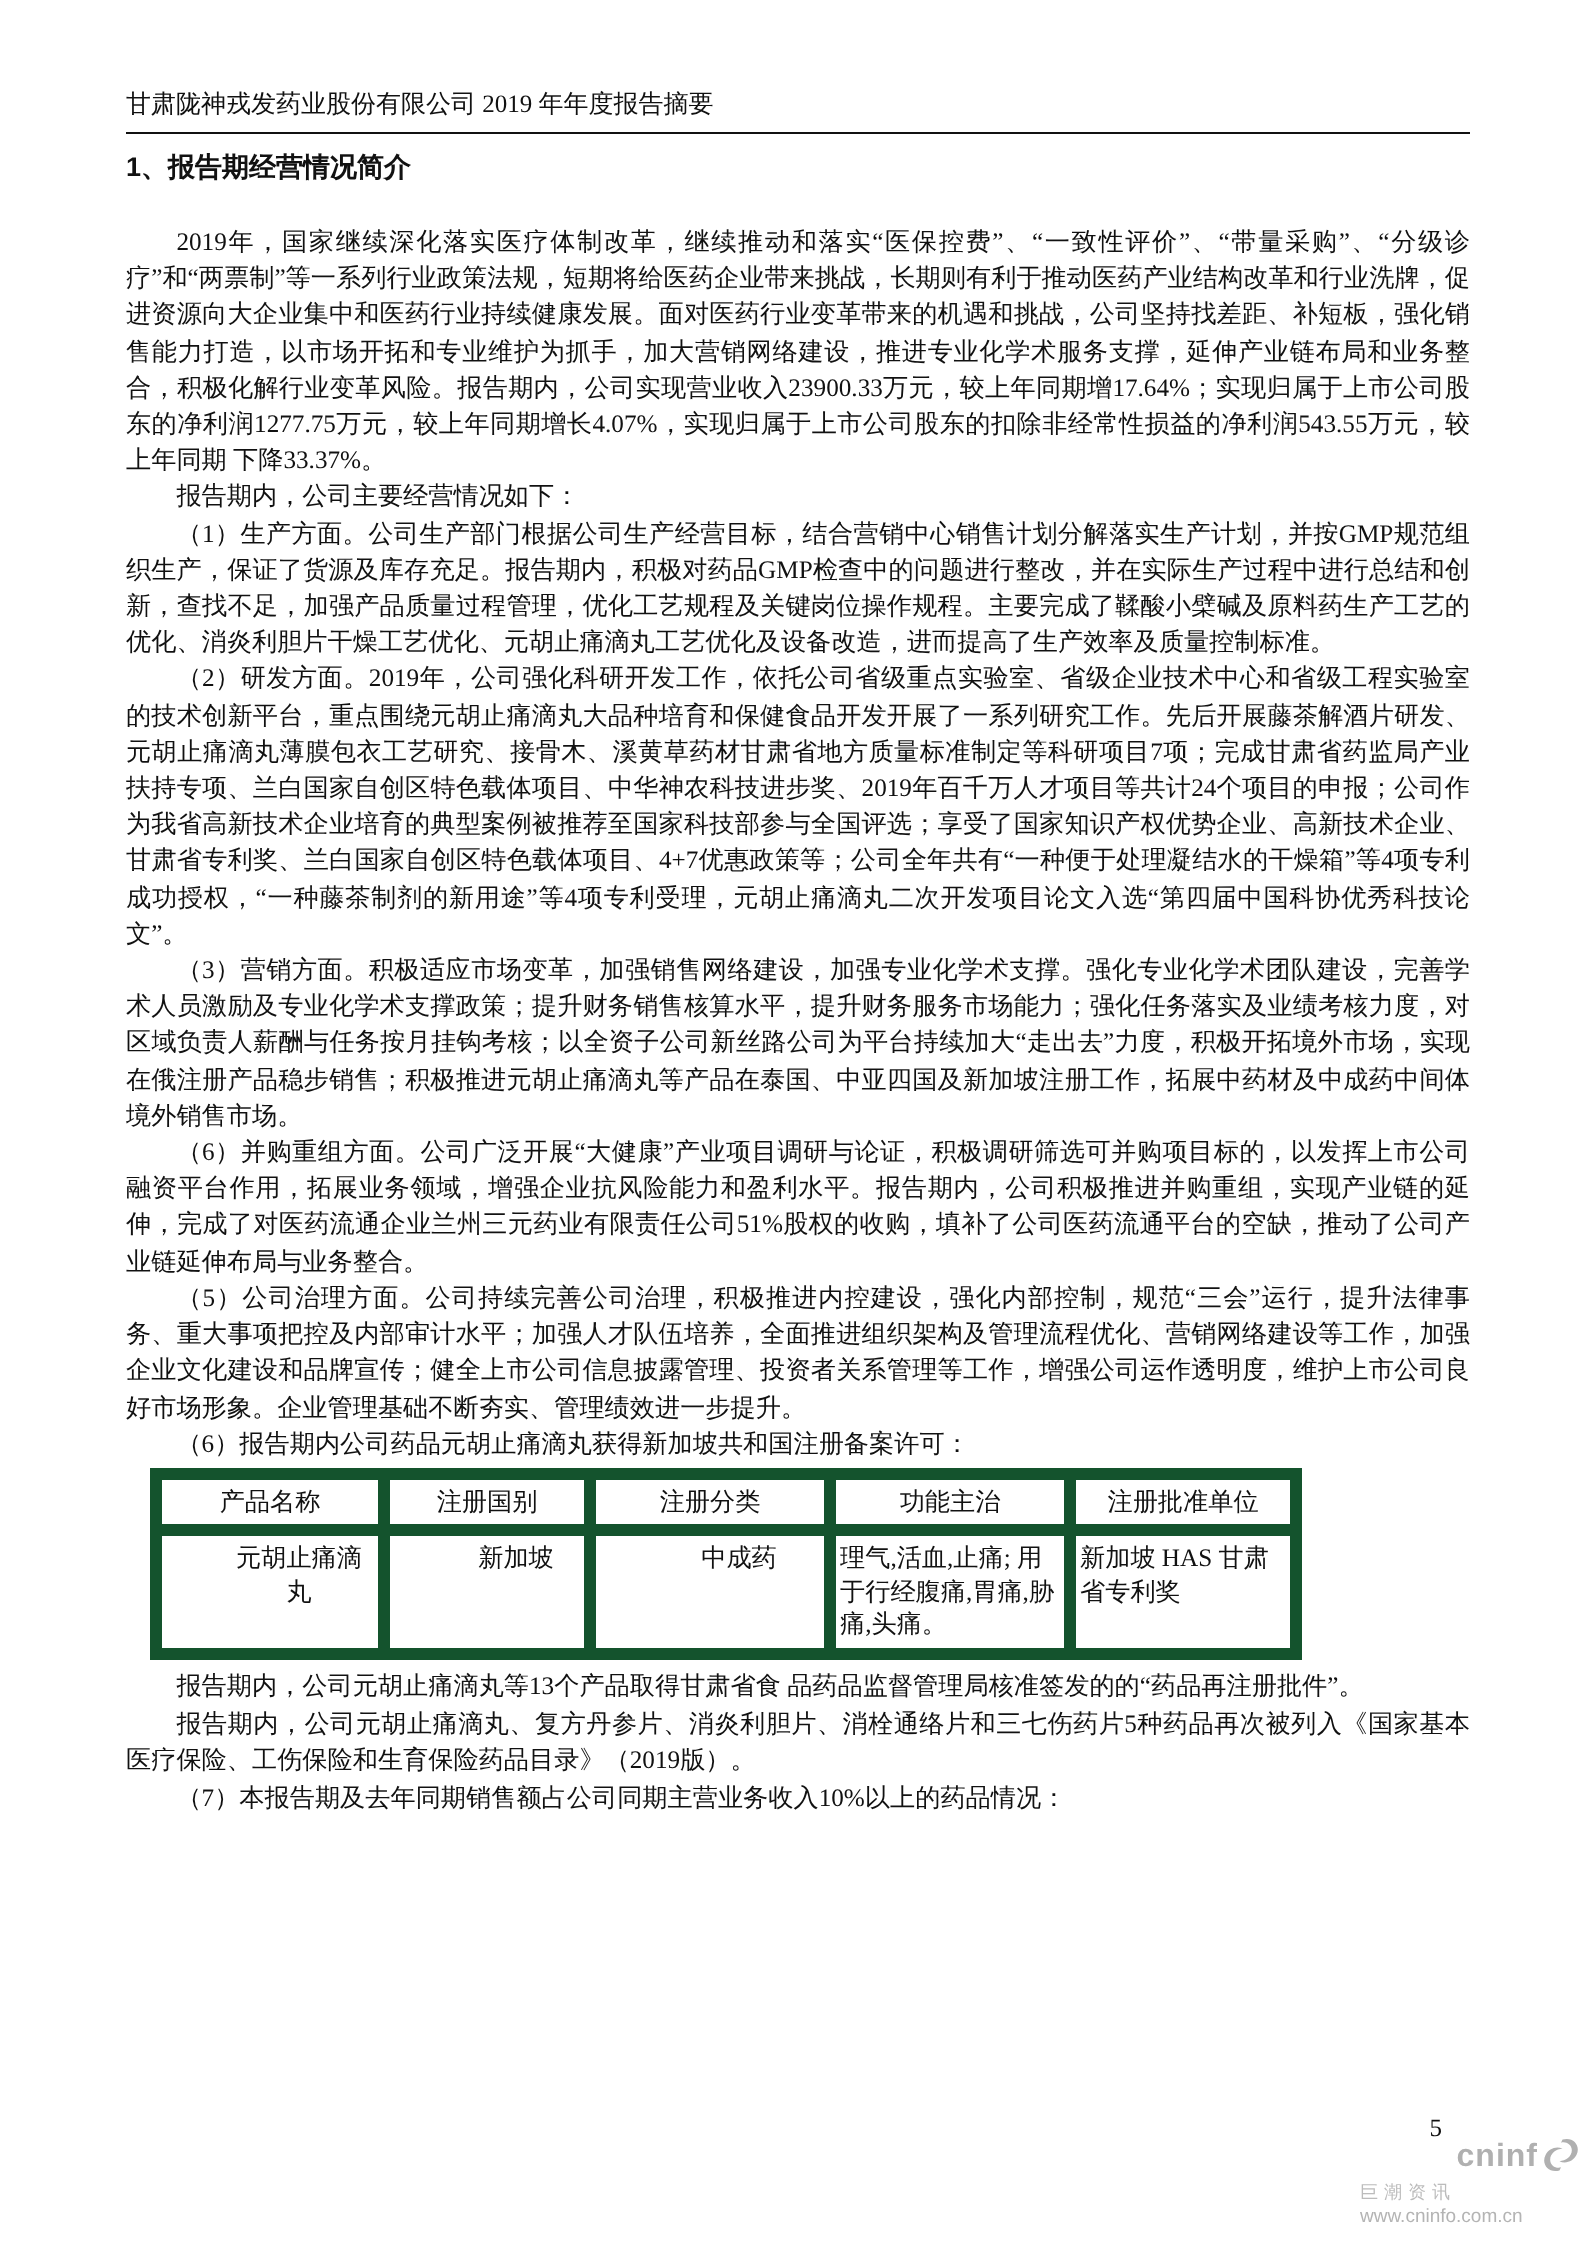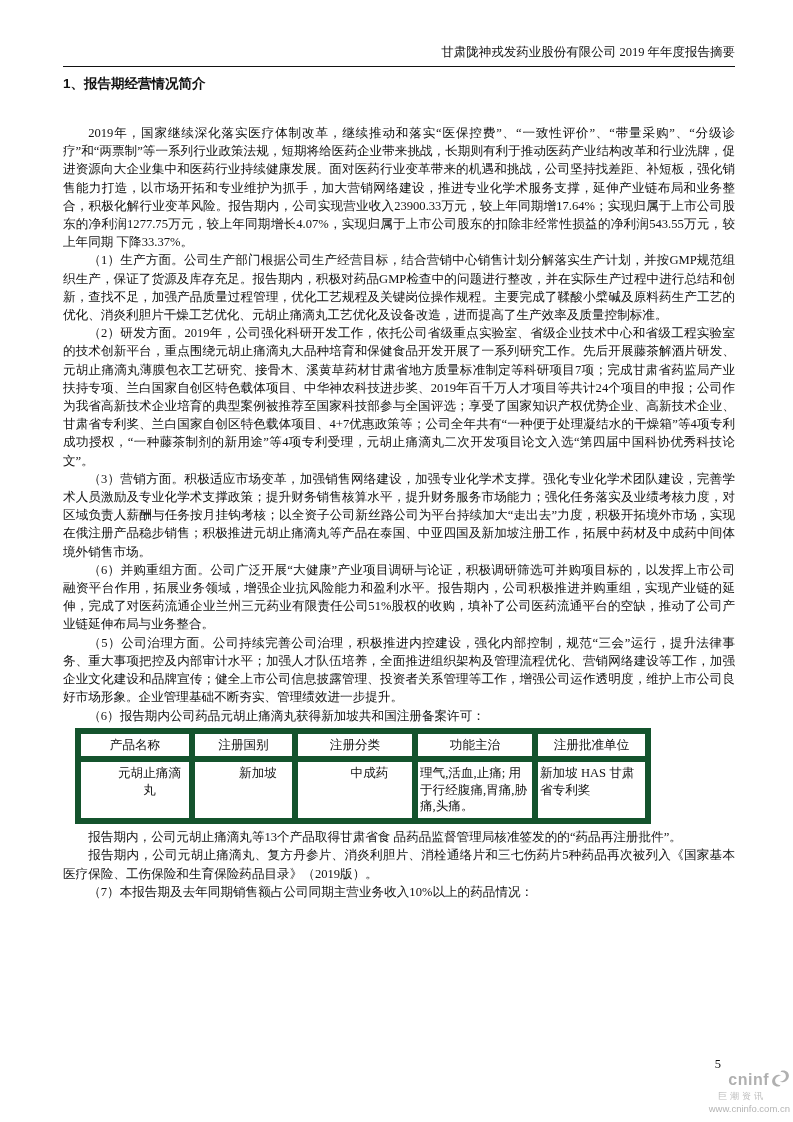--- a/index.html
+++ b/index.html
@@ -9,21 +9,21 @@
     width: 793px;
     height: 1122px;
     margin: 0 auto;
     background: #ffffff;
     overflow: hidden;
     padding: 44px 58px 0 63px;
     font-family: "Liberation Serif", "DejaVu Serif", serif;
     color: #1a1a1a;
   }
   .doc-header {
-    text-align: right;
+    text-align: left;
     font-size: 12.5px;
     line-height: 16px;
     color: #111;
   }
   .header-rule {
     margin-top: 6px;
     border-bottom: 1.6px solid #111;
     height: 0;
   }
   h1.sec-title {
@@ -36,21 +36,21 @@
     letter-spacing: 0.5px;
   }
   h2.sub-title {
     margin-top: 8px;
     font-family: "Liberation Sans", "DejaVu Sans", sans-serif;
     font-size: 13.5px;
     line-height: 17px;
     font-weight: bold;
     color: #111;
   }
-  .body-block { margin-top: 32px; }
+  .body-block { margin-top: 20px; }
   p.body-p {
     font-size: 12.6px;
     line-height: 18.2px;
     text-align: justify;
     text-indent: 2em;
     color: #111;
   }
   p.after-p {
     font-size: 12.6px;
     line-height: 18.6px;
@@ -88,21 +88,20 @@
     right: 72px;
     bottom: 50px;
     font-size: 12.5px;
     color: #111;
   }
   .cninfo-logo {
     position: absolute;
     right: 3px;
     bottom: 9px;
     width: 110px;
-    text-align: right;
     color: #b4b4b4;
     font-family: "Liberation Sans", "DejaVu Sans", sans-serif;
     line-height: 1;
   }
   .logo-top {
     display: flex;
     align-items: center;
     justify-content: flex-end;
     gap: 2px;
   }
@@ -133,20 +132,21 @@
 
   <div class="doc-header">
     <span>甘肃陇神戎发药业股份有限公司 2019 年年度报告摘要</span>
   </div>
   <div class="header-rule"></div>
 
   <h2 class="sub-title">1、报告期经营情况简介</h2>
 
   <div class="body-block">
     <p class="body-p">2019年，国家继续深化落实医疗体制改革，继续推动和落实“医保控费”、“一致性评价”、“带量采购”、“分级诊疗”和“两票制”等一系列行业政策法规，短期将给医药企业带来挑战，长期则有利于推动医药产业结构改革和行业洗牌，促进资源向大企业集中和医药行业持续健康发展。面对医药行业变革带来的机遇和挑战，公司坚持找差距、补短板，强化销售能力打造，以市场开拓和专业维护为抓手，加大营销网络建设，推进专业化学术服务支撑，延伸产业链布局和业务整合，积极化解行业变革风险。报告期内，公司实现营业收入23900.33万元，较上年同期增17.64%；实现归属于上市公司股东的净利润1277.75万元，较上年同期增长4.07%，实现归属于上市公司股东的扣除非经常性损益的净利润543.55万元，较上年同期 下降33.37%。</p>
+    <p class="body-p">报告期内，公司主要经营情况如下：</p>
     <p class="body-p">（1）生产方面。公司生产部门根据公司生产经营目标，结合营销中心销售计划分解落实生产计划，并按GMP规范组织生产，保证了货源及库存充足。报告期内，积极对药品GMP检查中的问题进行整改，并在实际生产过程中进行总结和创新，查找不足，加强产品质量过程管理，优化工艺规程及关键岗位操作规程。主要完成了鞣酸小檗碱及原料药生产工艺的优化、消炎利胆片干燥工艺优化、元胡止痛滴丸工艺优化及设备改造，进而提高了生产效率及质量控制标准。</p>
     <p class="body-p">（2）研发方面。2019年，公司强化科研开发工作，依托公司省级重点实验室、省级企业技术中心和省级工程实验室的技术创新平台，重点围绕元胡止痛滴丸大品种培育和保健食品开发开展了一系列研究工作。先后开展藤茶解酒片研发、元胡止痛滴丸薄膜包衣工艺研究、接骨木、溪黄草药材甘肃省地方质量标准制定等科研项目7项；完成甘肃省药监局产业扶持专项、兰白国家自创区特色载体项目、中华神农科技进步奖、2019年百千万人才项目等共计24个项目的申报；公司作为我省高新技术企业培育的典型案例被推荐至国家科技部参与全国评选；享受了国家知识产权优势企业、高新技术企业、甘肃省专利奖、兰白国家自创区特色载体项目、4+7优惠政策等；公司全年共有“一种便于处理凝结水的干燥箱”等4项专利成功授权，“一种藤茶制剂的新用途”等4项专利受理，元胡止痛滴丸二次开发项目论文入选“第四届中国科协优秀科技论文”。</p>
     <p class="body-p">（3）营销方面。积极适应市场变革，加强销售网络建设，加强专业化学术支撑。强化专业化学术团队建设，完善学术人员激励及专业化学术支撑政策；提升财务销售核算水平，提升财务服务市场能力；强化任务落实及业绩考核力度，对区域负责人薪酬与任务按月挂钩考核；以全资子公司新丝路公司为平台持续加大“走出去”力度，积极开拓境外市场，实现在俄注册产品稳步销售；积极推进元胡止痛滴丸等产品在泰国、中亚四国及新加坡注册工作，拓展中药材及中成药中间体境外销售市场。</p>
     <p class="body-p">（6）并购重组方面。公司广泛开展“大健康”产业项目调研与论证，积极调研筛选可并购项目标的，以发挥上市公司融资平台作用，拓展业务领域，增强企业抗风险能力和盈利水平。报告期内，公司积极推进并购重组，实现产业链的延伸，完成了对医药流通企业兰州三元药业有限责任公司51%股权的收购，填补了公司医药流通平台的空缺，推动了公司产业链延伸布局与业务整合。</p>
     <p class="body-p">（5）公司治理方面。公司持续完善公司治理，积极推进内控建设，强化内部控制，规范“三会”运行，提升法律事务、重大事项把控及内部审计水平；加强人才队伍培养，全面推进组织架构及管理流程优化、营销网络建设等工作，加强企业文化建设和品牌宣传；健全上市公司信息披露管理、投资者关系管理等工作，增强公司运作透明度，维护上市公司良好市场形象。企业管理基础不断夯实、管理绩效进一步提升。</p>
     <p class="body-p">（6）报告期内公司药品元胡止痛滴丸获得新加坡共和国注册备案许可：</p>
   </div>
 
   <table class="tbl tbl1">
     <colgroup>

